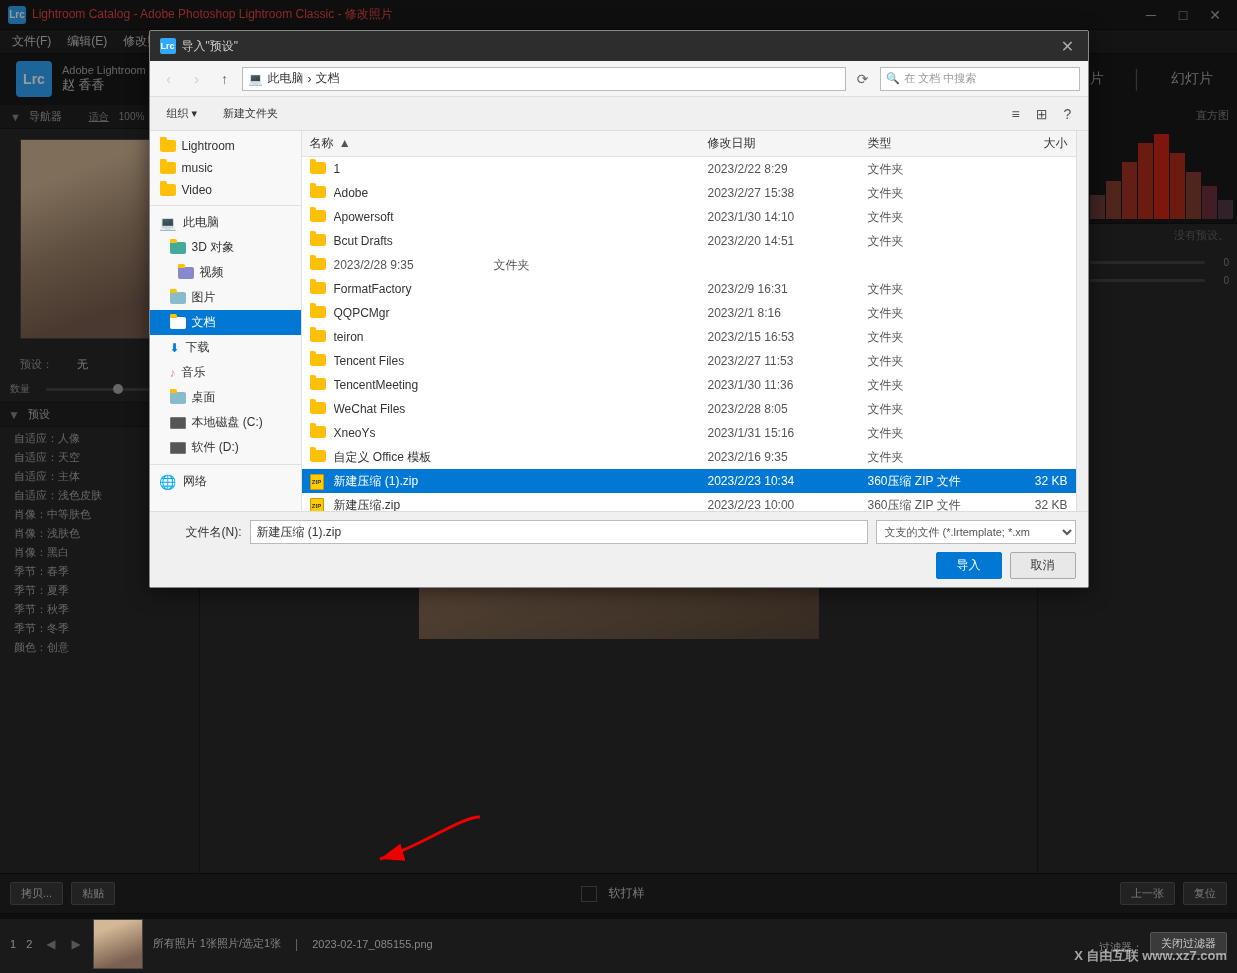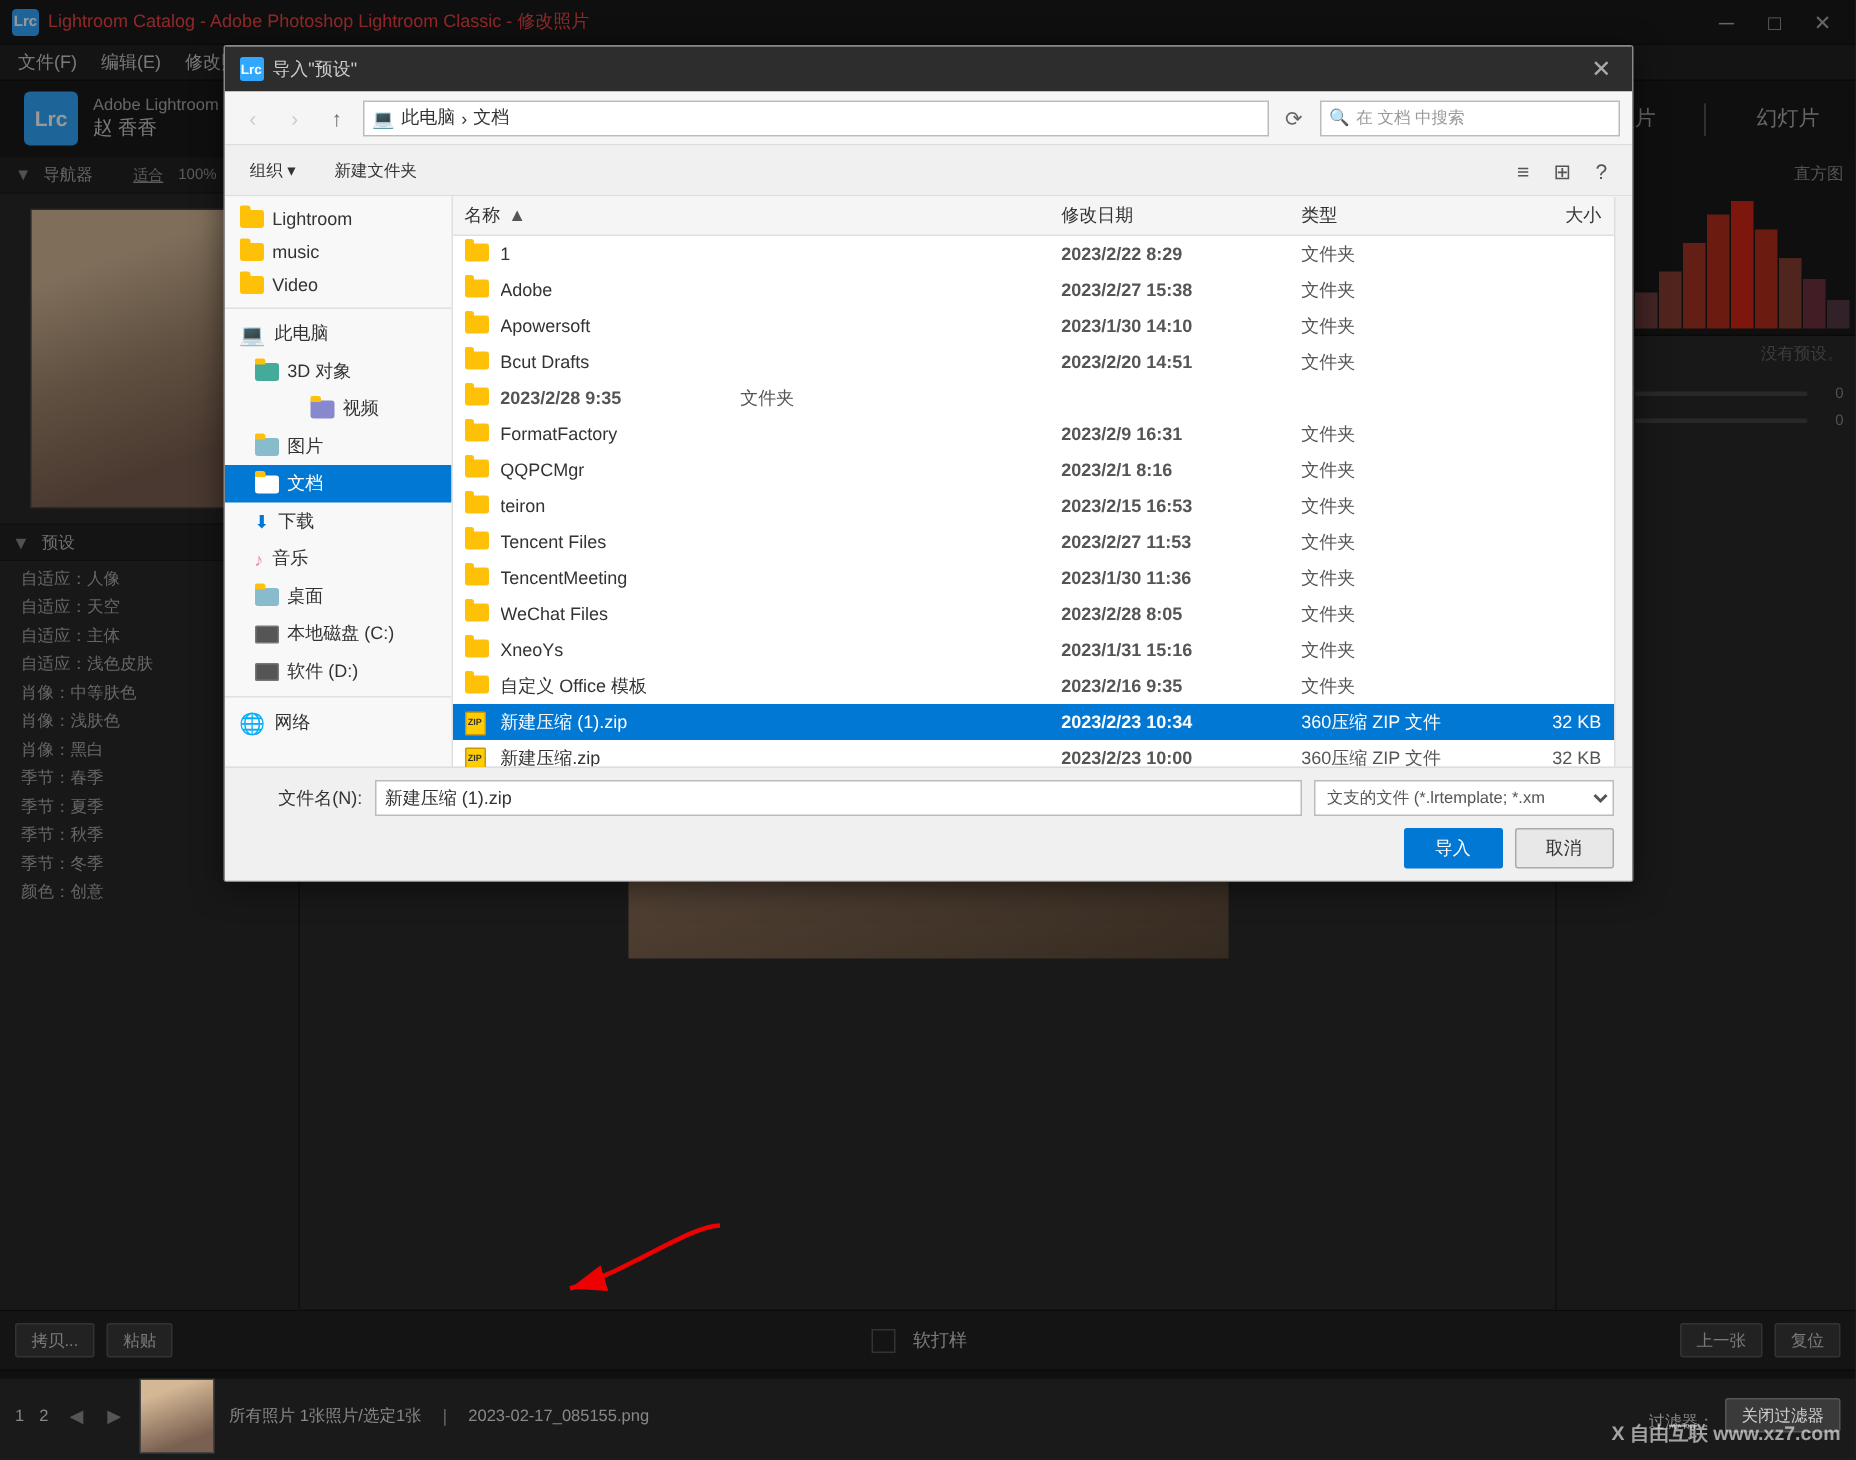--- a/index.html
+++ b/index.html
@@ -651,21 +651,21 @@
       border: 1px solid #cc9900;
       border-radius: 1px;
       display: flex;
       align-items: center;
       justify-content: center;
       font-size: 6px;
       color: #333;
       font-weight: bold;
     }
     .file-row-name { flex: 1; overflow: hidden; text-overflow: ellipsis; white-space: nowrap; }
-    .file-row-date { width: 160px; flex-shrink: 0; color: #555; font-weight: bold; }
+    .file-row-date { width: 160px; flex-shrink: 0; color: #555; }
     .file-row-type { width: 120px; flex-shrink: 0; color: #555; }
     .file-row-size { width: 80px; flex-shrink: 0; text-align: right; color: #555; }
 
     
     .dialog-bottom {
       background: #f0f0f0;
       border-top: 1px solid #ddd;
       padding: 8px 12px;
     }
     .filename-row {
@@ -781,20 +781,32 @@
     <div class="sidebar-section-title">
       <span class="triangle">▼</span>
       <span>导航器</span>
       <span style="margin-left:auto;color:#999;font-size:10px;text-decoration:underline;">适合</span>
       <span style="color:#999;font-size:10px;margin-left:6px;">100%</span>
       <span style="color:#999;font-size:10px;margin-left:4px;">300%</span>
       <span style="color:#999;font-size:10px;margin-left:2px;">▾</span>
     </div>
     <div class="sidebar-photo-preview">
       <div class="photo-placeholder"></div>
+    </div>
+    <div class="sidebar-presets">
+      <div style="display:flex;padding:2px 10px;gap:4px;">
+        <span class="preset-label">预设：</span>
+        <span class="preset-value">无</span>
+      </div>
+      <div class="slider-row">
+        <span class="slider-label">数量</span>
+        <div class="slider-track">
+          <div class="slider-thumb"></div>
+        </div>
+      </div>
     </div>
     <div class="presets-header">
       <span class="triangle">▼</span>
       <span style="margin-left:4px;color:#bbb;font-size:11px;">预设</span>
     </div>
     <div class="preset-group">
       <div class="preset-group-item">自适应：人像</div>
       <div class="preset-group-item">自适应：天空</div>
       <div class="preset-group-item">自适应：主体</div>
       <div class="preset-group-item">自适应：浅色皮肤</div>
@@ -931,21 +943,21 @@
         </div>
         <div class="dleft-section-separator"></div>
         <div class="dleft-item">
           <span class="dleft-icon">💻</span>
           <span>此电脑</span>
         </div>
         <div class="dleft-item" style="padding-left:20px;">
           <div class="dleft-folder-icon" style="background:#4a9;"></div>
           <span>3D 对象</span>
         </div>
-        <div class="dleft-item" style="padding-left:17px;margin-left:40px;">
+        <div class="dleft-item" style="padding-left:28px;">
           <div class="dleft-folder-icon" style="background:#88c;"></div>
           <span>视频</span>
         </div>
         <div class="dleft-item" style="padding-left:20px;">
           <div class="dleft-folder-icon" style="background:#8bc;"></div>
           <span>图片</span>
         </div>
         <div class="dleft-item active" style="padding-left:20px;">
           <div class="dleft-folder-icon" style="background:white;"></div>
           <span>文档</span>

